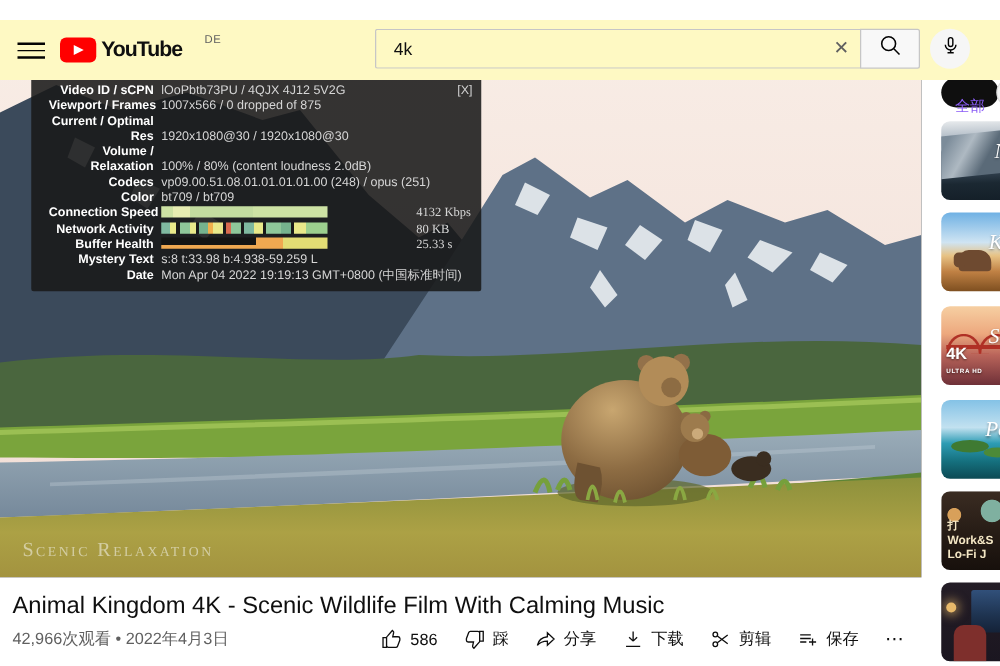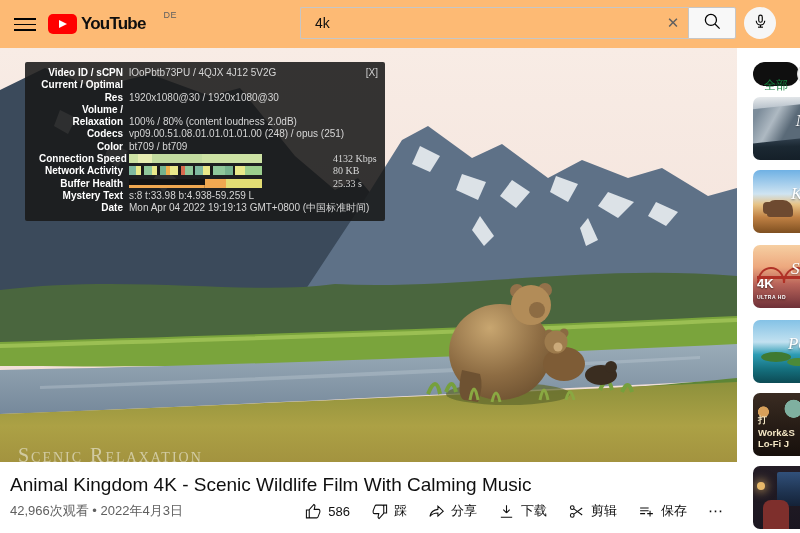--- a/index.html
+++ b/index.html
@@ -1,20 +1,20 @@
 <!DOCTYPE html>
 <html><head>
 <meta charset="utf-8">
 <style>
   * { margin:0; padding:0; box-sizing:border-box; }
   html,body { width:800px; height:533px; overflow:hidden; background:#fff;
     font-family:"Liberation Sans", sans-serif; color:#0f0f0f; }
 
   
-  .header { position:absolute; left:0; top:0; width:800px; height:48px; background:#fdba74; z-index:30; }
+  .header { position:absolute; left:0; top:16px; width:800px; height:48px; background:#fef9c3; z-index:30; }
   .hamburger { position:absolute; left:14px; top:14px; width:22px; height:20px; cursor:pointer; }
   .hamburger span { display:block; height:1.6px; background:#030303; margin:4px 0; }
   .logo-wrap { position:absolute; left:48px; top:12px; display:flex; align-items:flex-start; }
   .logo-badge { width:29px; height:20px; background:#FF0000; border-radius:5px; position:relative; margin-top:2px; }
   .logo-badge::after { content:""; position:absolute; left:11px; top:5.5px; border-style:solid;
     border-width:4.5px 0 4.5px 8px; border-color:transparent transparent transparent #fff; }
   .logo-text { font-size:17px; font-weight:700; letter-spacing:-0.8px; margin-left:4px; margin-top:2px; }
   .logo-region { font-size:9px; color:#606060; margin-left:18px; margin-top:-2px; letter-spacing:.5px; }
   .search-area { position:absolute; left:300px; top:7px; height:32px; display:flex; }
   .search-box { width:388px; height:32px; border:1px solid #c6c6c6; border-right:none;
@@ -23,22 +23,22 @@
     font-family:"Liberation Sans", sans-serif; color:#0f0f0f; background:transparent; }
   .clear-btn { width:30px; font-size:15px; color:#606060; text-align:center; cursor:pointer; line-height:32px; }
   .search-btn { width:48px; height:32px; border:1px solid #c6c6c6; background:#f8f8f8;
     border-radius:0 2px 2px 0; display:flex; align-items:center; justify-content:center; cursor:pointer; }
   .mic-btn { position:absolute; left:744px; top:7px; width:32px; height:32px; border-radius:50%;
     background:#f6f6f6; display:flex; align-items:center; justify-content:center; cursor:pointer; }
 
   
   .player { position:absolute; left:0; top:48px; width:737px; height:414px; overflow:hidden; background:#000; }
   .scene { position:absolute; inset:0; }
-  .watermark { position:absolute; left:18px; top:396px; font-family:"Liberation Serif", serif;
-    font-variant:small-caps; font-size:20px; letter-spacing:2px; color:rgba(245,245,240,.55); }
+  .watermark { position:absolute; left:18px; top:384px; font-family:"Liberation Serif", serif;
+    font-variant:small-caps; font-size:16px; letter-spacing:2px; color:rgba(245,245,240,.55); }
 
   
   .stats { position:absolute; left:25px; top:14px; width:360px; background:rgba(25,25,25,.88);
     padding:5px 0 6px 0; color:#eee; font-size:10px; line-height:12.3px; border-radius:2px; }
   .srow { position:relative; white-space:nowrap; padding-left:14px; }
   .slabel { display:inline-block; width:84px; text-align:right; font-weight:700; color:#fff;
     margin-right:6px; vertical-align:top; }
   .svalue { color:#d6d6d6; }
   .sval-abs { position:absolute; left:308px; top:0; color:#d6d6d6;font-family:Liberation Serif, serif; }
   .sclose { position:absolute; right:7px; top:5px; color:#cfcfcf; font-size:10px; cursor:pointer; }
@@ -54,21 +54,21 @@
   .vtitle { position:absolute; left:10px; top:12px; font-size:19px; color:#0f0f0f; }
   .meta-row { position:absolute; left:10px; top:40px; width:727px; display:flex; align-items:center; }
   .vmeta { font-size:13px; color:#606060; }
   .actions { margin-left:auto; display:flex; align-items:center; gap:21px; padding-right:12px; }
   .act { display:flex; align-items:center; gap:6px; font-size:13px; color:#0f0f0f; cursor:pointer; white-space:nowrap; }
   .act svg { display:block; }
   .more-dots { font-size:15px; letter-spacing:2px; color:#0f0f0f; }
 
   
   .sidebar { position:absolute; left:745px; top:48px; width:55px; height:485px; }
-  .chip { position:absolute; left:8px; top:14px; height:24px; padding:11px 11px; background:#0f0f0f; color:#15803d;
+  .chip { position:absolute; left:8px; top:14px; height:24px; padding:11px 11px; background:#0f0f0f; color:#8b5cf6;
     font-size:12px; line-height:24px; border-radius:12px; cursor:pointer; }
   .chip-partial { position:absolute; left:52px; top:14px; width:14px; height:24px; background:#f2f2f2;
     border:1px solid #ddd; border-radius:12px 0 0 12px; cursor:pointer; }
   .thumb { position:absolute; left:8px; width:58px; height:63px; border-radius:7px 0 0 7px; overflow:hidden; cursor:pointer; }
   .t1 { top:49px;  background:linear-gradient(178deg,#e8ebed 0%,#aeb9c4 22%,#60708022 35%,#5c6b7a 38%,#3c4c5c 58%,#1b2832 78%,#141f28 100%); }
   .t1::before { content:""; position:absolute; left:-8px; top:10px; width:60px; height:34px;
     background:linear-gradient(125deg,#7c8c9a 20%,#aeb9c2 45%,#5a6a78 70%); transform:rotate(-6deg); }
   .t2 { top:122px; background:linear-gradient(180deg,#6fb1e4 0%,#cfe4f2 38%,#e7c284 55%,#c08144 75%,#7e4f20 100%); }
   .elephant { position:absolute; left:14px; top:30px; width:26px; height:17px; background:#6e4a30; border-radius:8px 10px 3px 3px; }
   .elephant::after { content:""; position:absolute; left:-4px; top:2px; width:9px; height:12px; background:#6e4a30; border-radius:4px 0 2px 4px; }
@@ -206,20 +206,21 @@
       <circle cx="611" cy="319" r="6" fill="#3a2d20"></circle>
 
     <path d="M470,352 q4,-22 8,0 M492,354 q4,-18 8,0 M540,352 q4,-20 8,0 M566,352 q4,-16 8,0" stroke="#8aa842" stroke-width="3" fill="none"></path>
   </svg>
 
   <div class="watermark">Scenic Relaxation</div>
 
   <div class="stats">
     <div class="sclose">[X]</div>
     <div class="srow"><span class="slabel">Video ID / sCPN</span><span class="svalue">lOoPbtb73PU  /  4QJX 4J12 5V2G</span></div>
+    <div class="srow"><span class="slabel">Viewport / Frames</span><span class="svalue">1007x566 / 0 dropped of 875</span></div>
     <div class="srow"><span class="slabel">Current / Optimal</span><span class="svalue"></span></div>
     <div class="srow"><span class="slabel">Res</span><span class="svalue">1920x1080@30 / 1920x1080@30</span></div>
     <div class="srow"><span class="slabel">Volume /</span><span class="svalue"></span></div>
     <div class="srow"><span class="slabel">Relaxation</span><span class="svalue">100% / 80% (content loudness 2.0dB)</span></div>
     <div class="srow"><span class="slabel">Codecs</span><span class="svalue">vp09.00.51.08.01.01.01.01.00 (248) / opus (251)</span></div>
     <div class="srow"><span class="slabel">Color</span><span class="svalue">bt709 / bt709</span></div>
     <div class="srow"><span class="slabel">Connection Speed</span><span class="sbar sbar-cs"></span><span class="sval-abs">4132 Kbps</span></div>
     <div class="srow"><span class="slabel">Network Activity</span><span class="sbar sbar-na"></span><span class="sval-abs">80 KB</span></div>
     <div class="srow"><span class="slabel">Buffer Health</span><span class="sbar sbar-bh"></span><span class="sval-abs">25.33 s</span></div>
     <div class="srow"><span class="slabel">Mystery Text</span><span class="svalue">s:8 t:33.98 b:4.938-59.259 L</span></div>

